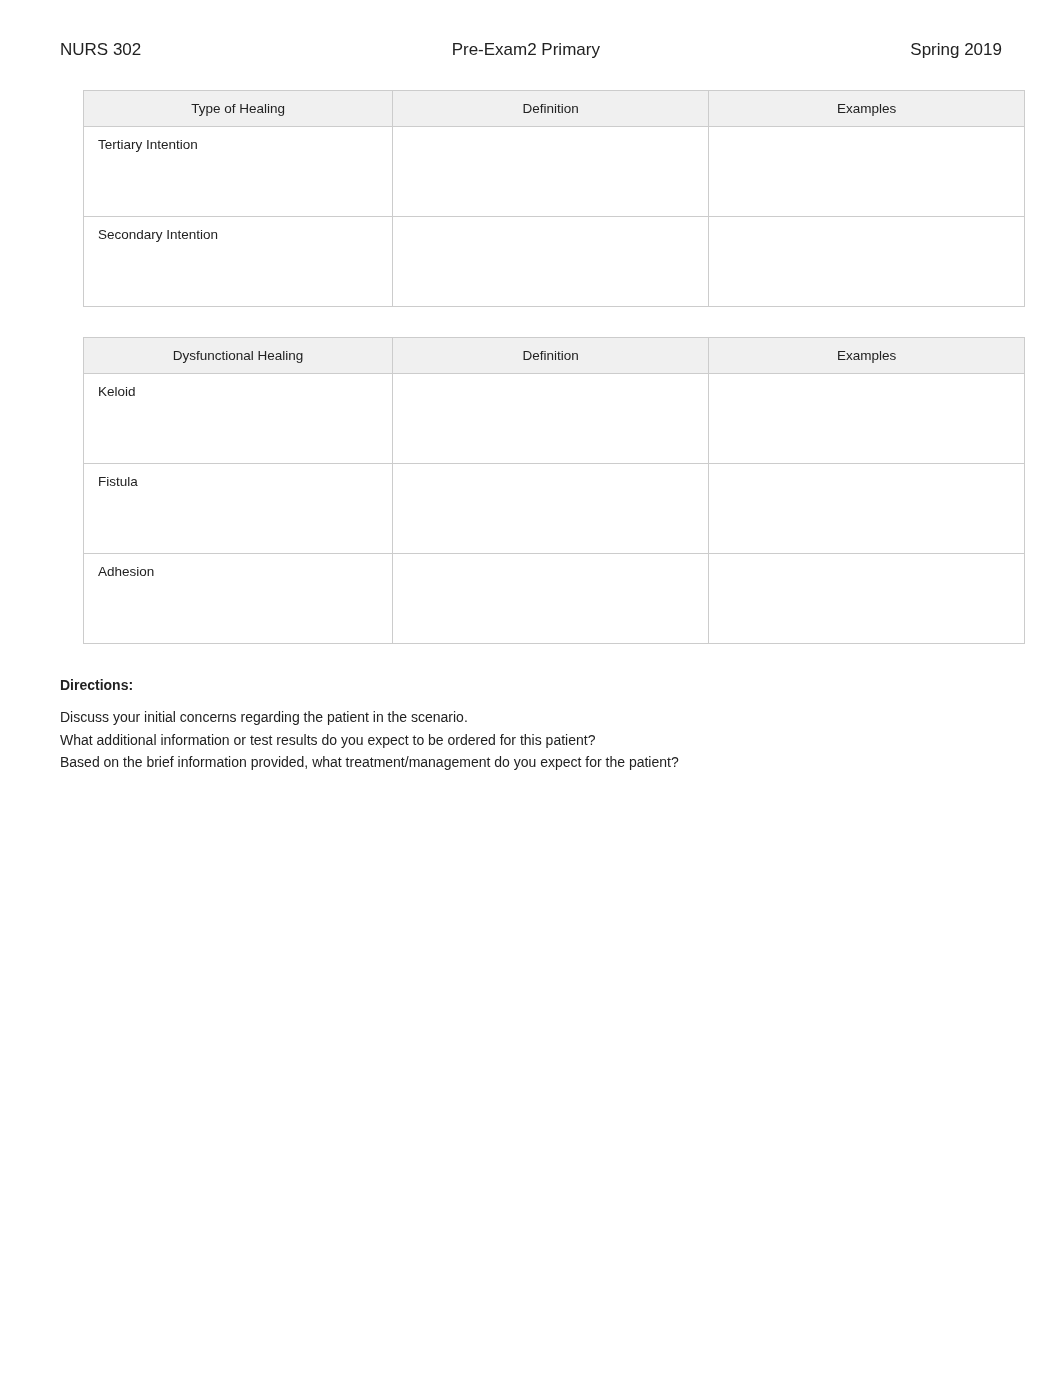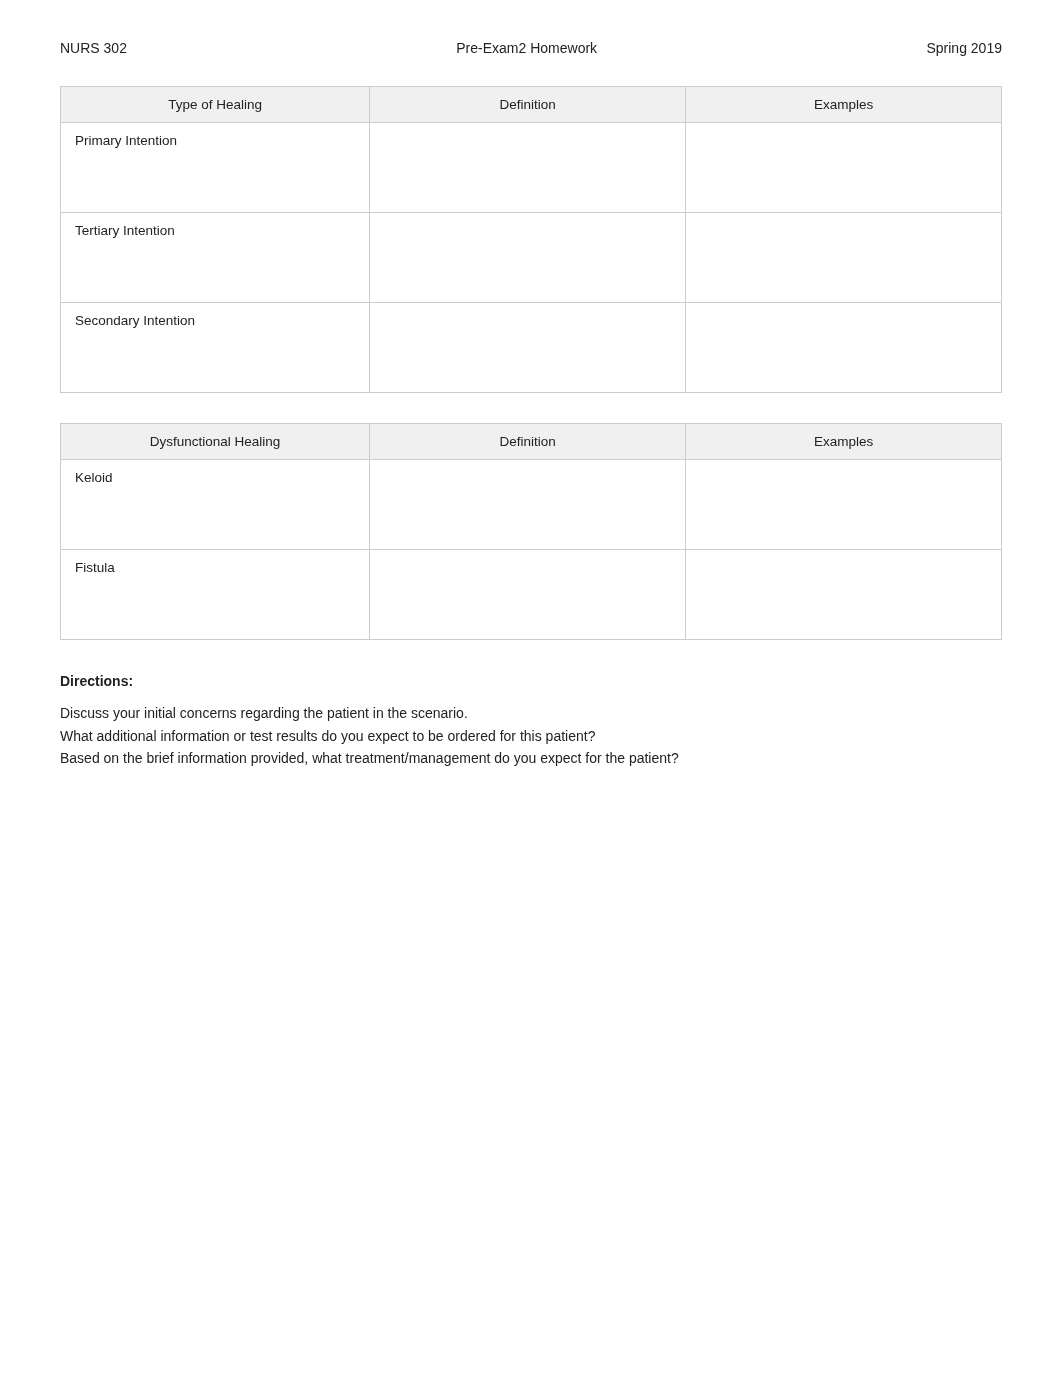--- a/index.html
+++ b/index.html
@@ -21,34 +21,35 @@
     .header {
       display: flex;
       justify-content: space-between;
       align-items: center;
       margin-bottom: 30px;
     }
 
     .header-left,
     .header-center,
     .header-right {
-      font-size: 14px;
+      font-size: 17px;
     }
 
     .header-center {
       text-align: center;
     }
 
     .header-right {
     }
 
     table {
       width: 100%;
       border-collapse: collapse;
       margin-bottom: 30px;
+      margin-left: 23px;
     }
 
     th, td {
       border: 1px solid #cccccc;
       padding: 10px 14px;
       vertical-align: top;
       font-size: 13.5px;
     }
 
     th {
@@ -86,38 +87,33 @@
 
     .directions-paragraph {
       margin-bottom: 16px;
     }
   </style>
 </head>
 <body>
 
 <div class="header">
   <span class="header-left">NURS 302</span>
-  <span class="header-center">Pre-Exam2 Homework</span>
+  <span class="header-center">Pre-Exam2 Primary</span>
   <span class="header-right">Spring 2019</span>
 </div>
 
 <table>
   <thead>
     <tr>
       <th>Type of Healing</th>
       <th>Definition</th>
       <th>Examples</th>
     </tr>
   </thead>
   <tbody id="table1-body">
-  <tr>
-        <td class="row-label">Primary Intention</td>
-        <td class="def-col"></td>
-        <td class="ex-col"></td>
-      </tr>
       <tr>
         <td class="row-label">Tertiary Intention</td>
         <td class="def-col"></td>
         <td class="ex-col"></td>
       </tr>
       <tr>
         <td class="row-label">Secondary Intention</td>
         <td class="def-col"></td>
         <td class="ex-col"></td>
       </tr>
@@ -136,20 +132,25 @@
   <tr>
         <td class="row-label">Keloid</td>
         <td class="def-col"></td>
         <td class="ex-col"></td>
       </tr>
       <tr>
         <td class="row-label">Fistula</td>
         <td class="def-col"></td>
         <td class="ex-col"></td>
       </tr>
+      <tr>
+        <td class="row-label">Adhesion</td>
+        <td class="def-col"></td>
+        <td class="ex-col"></td>
+      </tr>
     </tbody>
 </table>
 
 <div class="directions-section">
   <div class="directions-title">Directions:</div>
   <div class="directions-paragraph">
     <span>Discuss your initial concerns regarding the patient in the scenario.<br>What additional information or test results do you expect to be ordered for this patient?<br>Based on the brief information provided, what treatment/management do you expect for the patient?</span>
   </div>
 </div>
 

